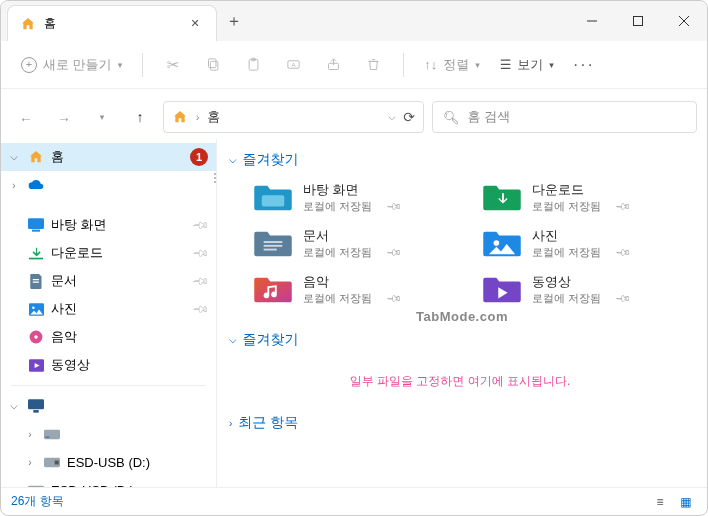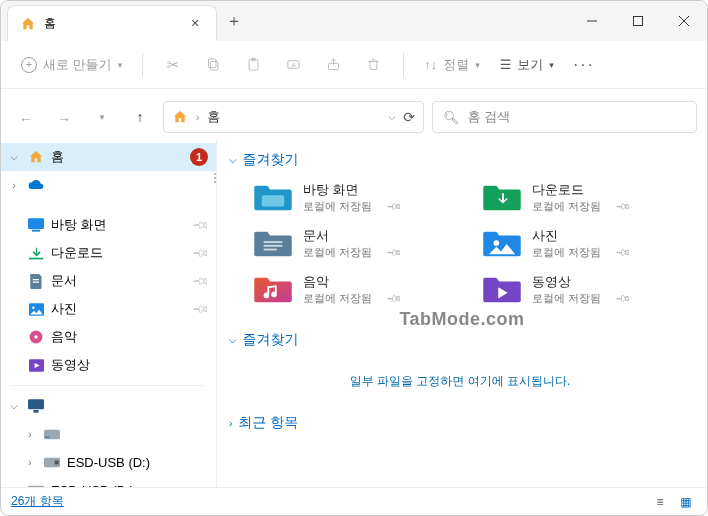--- a/index.html
+++ b/index.html
@@ -54,26 +54,26 @@
 .content { flex: 1; overflow-y: auto; padding: 6px 16px 0 12px; }
 .section-hdr { display: flex; align-items: center; gap: 6px; color: #0067c0; font-size: 14px; padding: 6px 0 10px 0; }
 .section-hdr .chev-down { font-size: 10px; }
 .grid { display: grid; grid-template-columns: 1fr 1fr; gap: 10px 20px; padding-left: 24px; margin-bottom: 18px; }
 .file-item { display: flex; align-items: center; gap: 10px; }
 .file-icon { width: 40px; height: 36px; display: flex; align-items: center; justify-content: center; }
 .file-meta { display: flex; flex-direction: column; }
 .file-name { font-size: 13px; color: #222; }
 .file-sub { font-size: 11px; color: #777; display: flex; align-items: center; gap: 16px; }
 .file-sub .pin2 { transform: rotate(45deg); font-size: 10px; color: #888; }
-.empty-msg { text-align: center; color: #0369a1; font-size: 12px; padding: 14px 0 18px; }
-
-.watermark { position: absolute; left: 50%; top: 50%; transform: translate(-50%, -4px); font-size: 18px; color: #888; text-shadow: 0 0 2px #fff, 0 0 2px #fff; pointer-events: none; font-weight: bold; letter-spacing: 0.5px; }
+.empty-msg { text-align: center; color: #ec4899; font-size: 12px; padding: 14px 0 18px; }
+
+.watermark { position: absolute; left: 50%; top: 50%; transform: translate(-50%, -4px); font-size: 13px; color: #888; text-shadow: 0 0 2px #fff, 0 0 2px #fff; pointer-events: none; font-weight: bold; letter-spacing: 0.5px; }
 
 .statusbar { height: 28px; border-top: 1px solid #eee; display: flex; align-items: center; padding: 0 10px; font-size: 12px; color: #0067c0; }
-.status-text { color: #0067c0; text-decoration: underline; }
+.status-text { color: #0067c0; }
 .view-toggle { margin-left: auto; display: flex; gap: 4px; }
 .view-toggle div { width: 22px; height: 20px; display: flex; align-items: center; justify-content: center; color: #555; border: 1px solid transparent; }
 .view-toggle div.active { color: #0067c0; }
 
 svg { display: block; }
 </style>
 </head>
 <body>
 
 <div class="titlebar">

